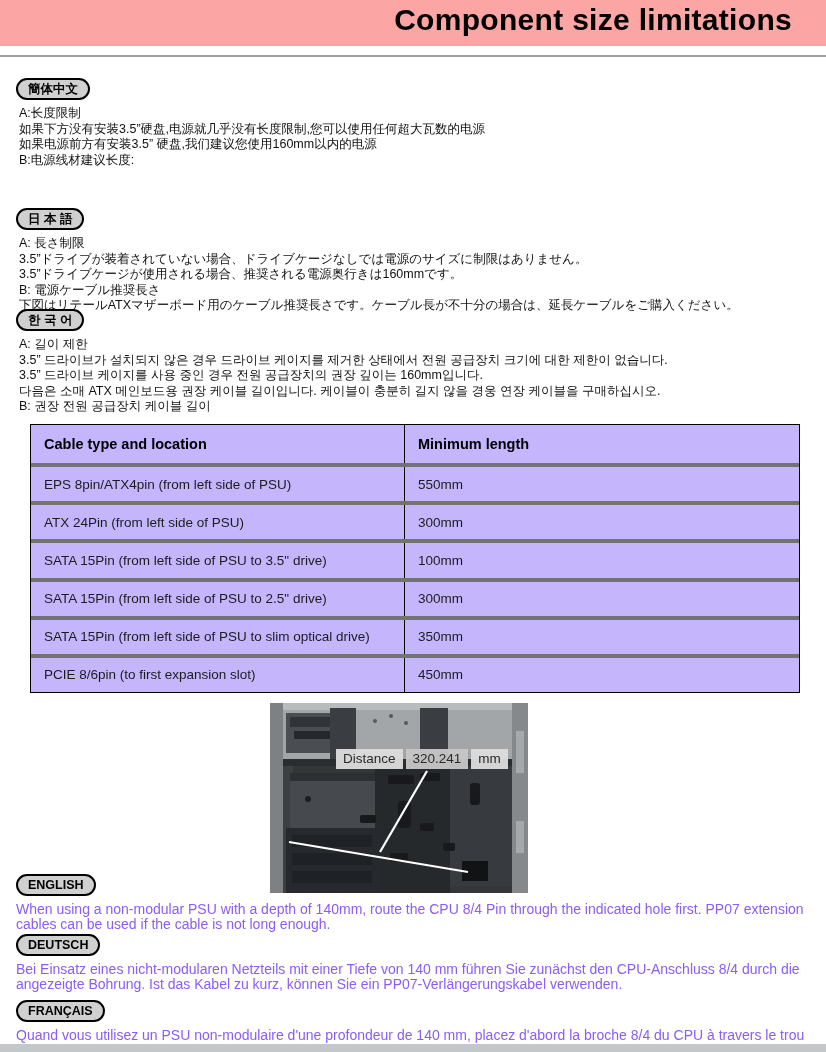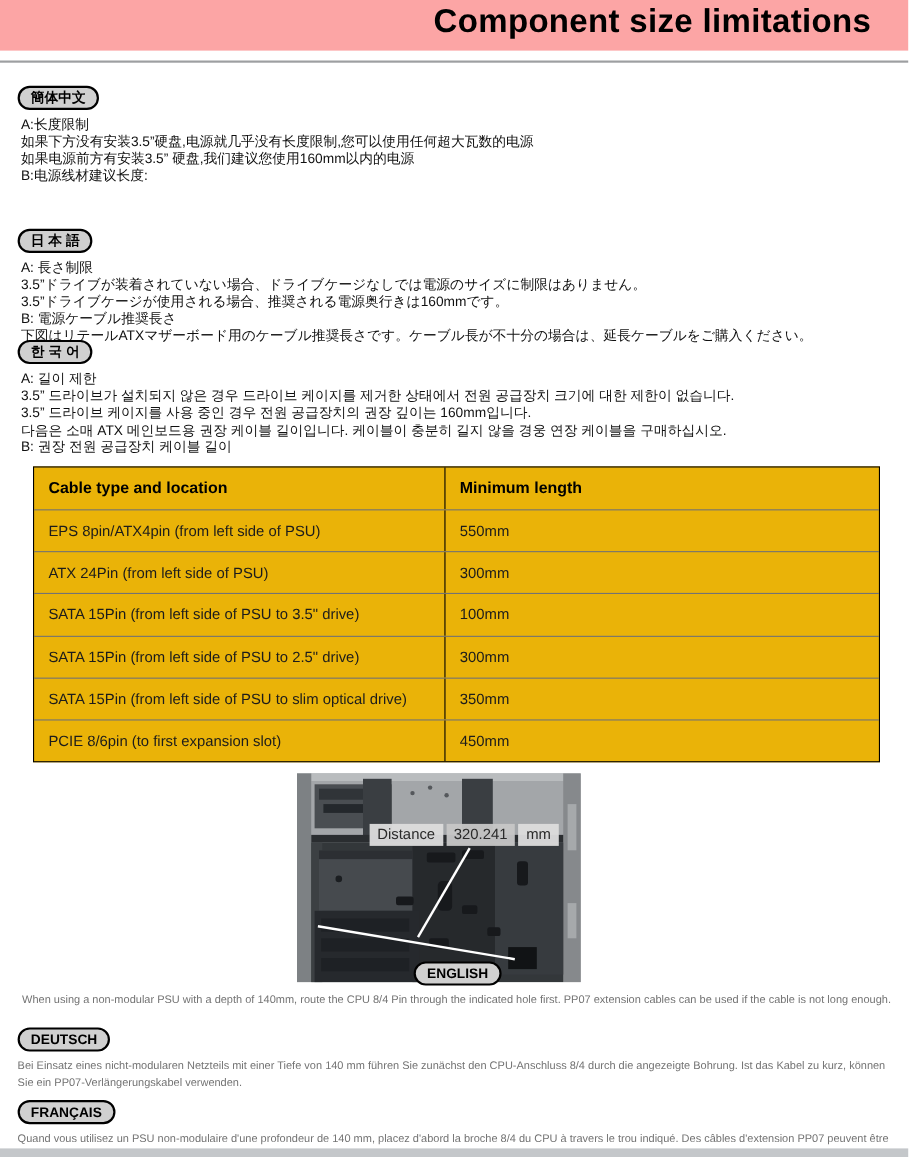--- a/index.html
+++ b/index.html
@@ -20,37 +20,37 @@
   
   .badge {
     display:inline-block; padding:1px 10px; border:2px solid #000; border-radius:12px;
     background:#d0d0d0; font-weight:bold; font-size:12.5px; line-height:16px;
     color:#000; white-space:nowrap;
   }
   .sec { position:absolute; left:16px; width:800px; }
   .sec .lines { margin-top:6px; }
   .cjk  .line { font-size:12.5px; line-height:15.5px; color:#101010; white-space:nowrap; }
   .cjk  .lines { margin-left:3px; }
-  .latin p { margin:6px 0 0 0; width:798px; font-size:10px; line-height:15.3px; color:#737373; }
+  .latin p { margin:6px 0 0 0; width:798px; font-size:14px; line-height:15.3px; color:#8b5cf6; }
 
   #sec-zh { top:78px; }
   #sec-ja { top:208px; }
   #sec-ko { top:309px; }
-  #sec-en { top:874px;text-align:center; }
+  #sec-en { top:874px; }
   #sec-de { top:934px; }
   #sec-fr { top:1000px; }
 
   
   .cable-table {
     position:absolute; left:30px; top:424px; width:770px; height:269px;
     display:grid; grid-template-rows:repeat(7,1fr);
-    border:1px solid #000; box-sizing:border-box; background:#eab308;
+    border:1px solid #000; box-sizing:border-box; background:#c4b5fd;
   }
   .tr { display:grid; grid-template-columns:373px 1fr; }
-  .tr + .tr { border-top:1px solid #737373; }
+  .tr + .tr { border-top:4px solid #737373; }
   .td { display:flex; align-items:center; padding-left:13px; font-size:13.5px; color:#1c1c1c; }
   .td.c2 { border-left:1px solid #000; }
   .tr.th .td { font-weight:bold; font-size:14.5px; color:#000; }
 
   
   .case-photo { position:absolute; left:250px; top:703px; width:258px; height:190px; margin:0;padding-left:20px; }
   .case-photo svg { display:block; }
   .measure-label {
     position:absolute; left:86px; top:46px; display:flex; gap:3px;
     font-size:13.5px; color:#2a2a2a; align-items:center;

